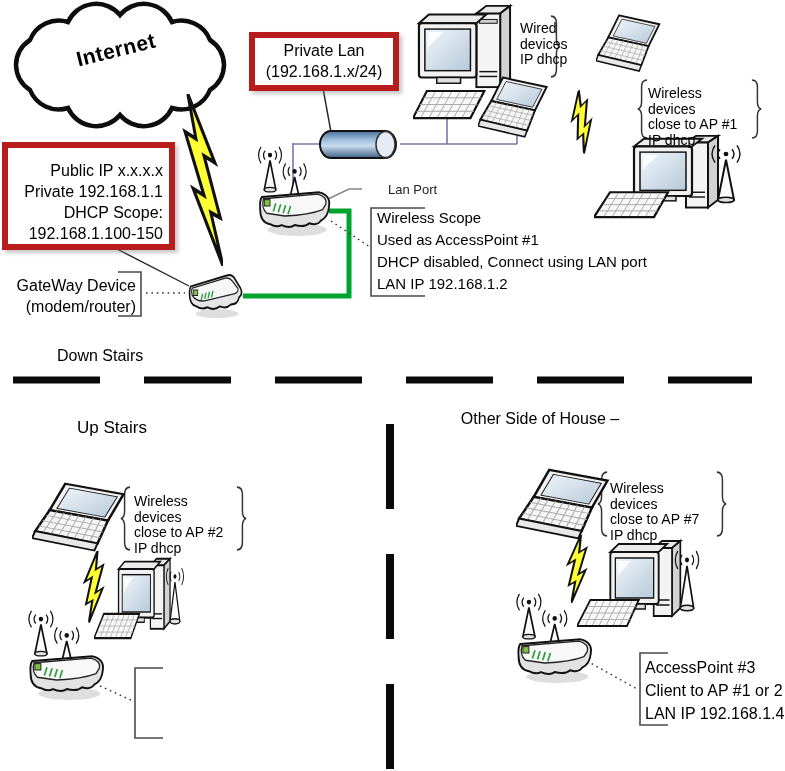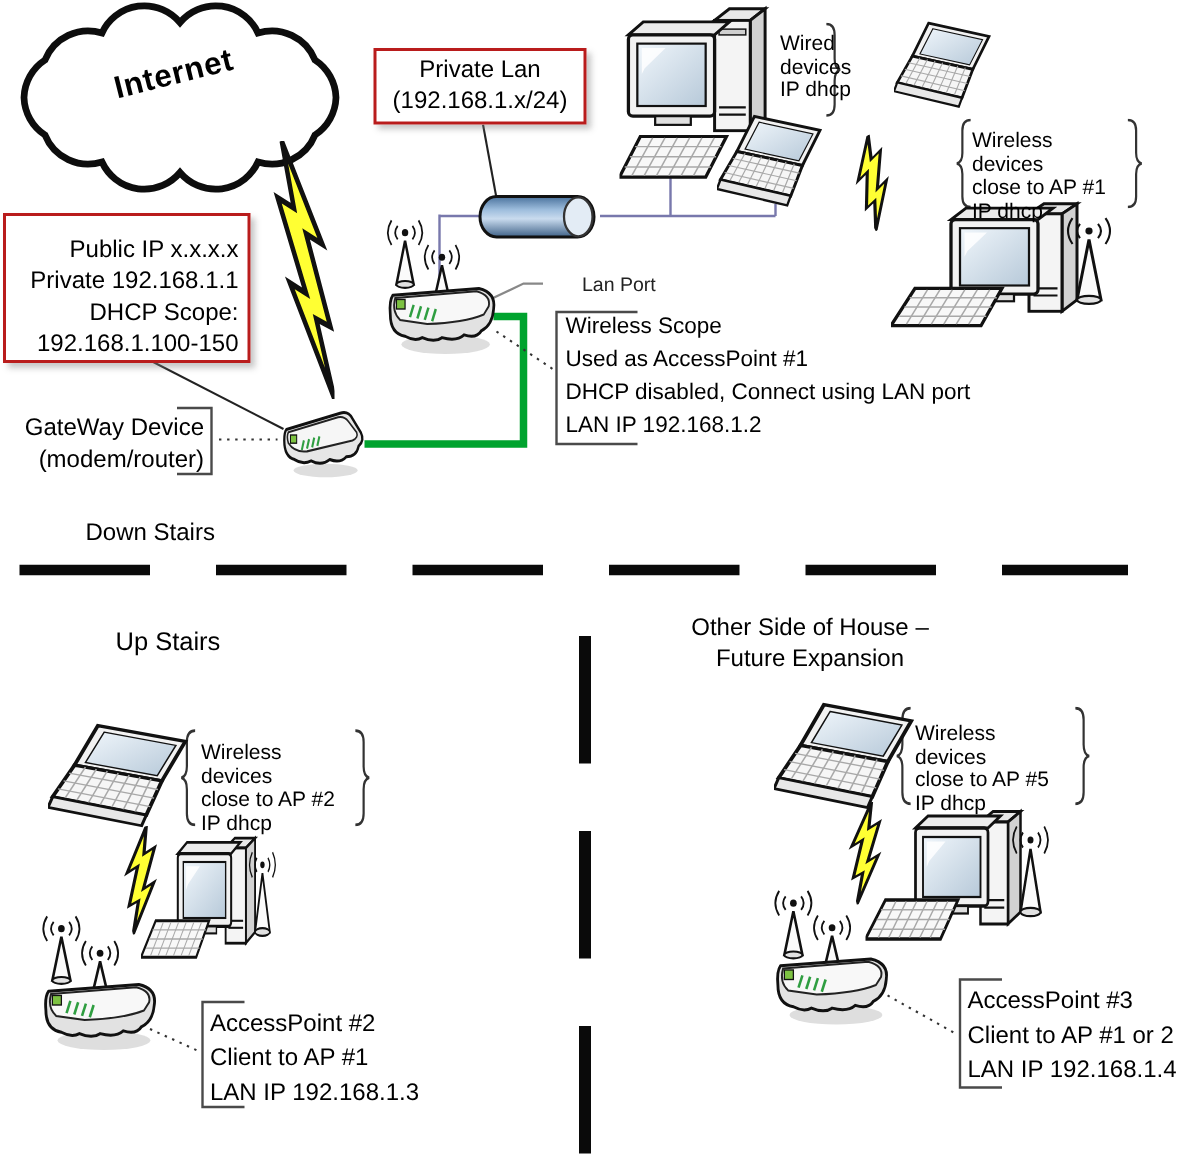--- a/index.html
+++ b/index.html
@@ -1,20 +1,20 @@
 <!DOCTYPE html>
 <html><head>
 <meta charset="utf-8">
 <style>
   html,body{margin:0;padding:0;background:#fff;}
   #stage{position:relative;width:785px;height:771px;background:#fff;overflow:hidden;
          font-family:"Liberation Sans", sans-serif;color:#000;}
   #overlay{position:absolute;left:0;top:0;}
   .abs{position:absolute;}
-  .box{border:2px solid #b91c1c;background:#fff;box-shadow:3px 3px 4px rgba(130,130,130,.45);}
+  .box{border:6px solid #b91c1c;background:#fff;box-shadow:3px 3px 4px rgba(130,130,130,.45);}
   .t16{font-size:16px;line-height:21px;}
   .t15{font-size:15px;line-height:22px;}
   .t14{font-size:14px;line-height:15.5px;}
   .t23{font-size:16px;line-height:23px;}
   .ctr{text-align:center;}
   .rgt{text-align:right;}
   .rot{transform:rotate(-14deg);transform-origin:center;font-weight:bold;font-size:21px;letter-spacing:.5px;}
   .lanport{font-size:13px;color:#222;}
   .area{font-size:16px;}
   .area2{font-size:17px;}
@@ -275,36 +275,30 @@
   </div>
 
   <div class="abs t14" style="left:134px;top:494px;width:100px;">
     <div>Wireless devices</div>
     <div>close to AP #2</div>
     <div>IP dhcp</div>
   </div>
 
   <div class="abs t14" style="left:610px;top:481px;width:103px;">
     <div>Wireless devices</div>
-    <div>close to AP #5</div>
+    <div>close to AP #7</div>
     <div>IP dhcp</div>
   </div>
 
   <div class="abs area" style="left:57px;top:347px;">Down Stairs</div>
   <div class="abs area2" style="left:77px;top:418px;text-align:center;">Up Stairs</div>
   <div class="abs t16 ctr" style="left:440px;top:408px;width:200px;line-height:21px;">
     <div>Other Side of House –</div>
-    <div>Future Expansion</div>
-  </div>
-
-  <div class="abs t23" style="left:140px;top:671px;width:170px;">
-    <div>AccessPoint #2</div>
-    <div>Client to AP #1</div>
-    <div>LAN IP 192.168.1.3</div>
-  </div>
+  </div>
+
 
   <div class="abs t23" style="left:645px;top:656px;width:160px;">
     <div>AccessPoint #3</div>
     <div>Client to AP #1 or 2</div>
     <div>LAN IP 192.168.1.4</div>
   </div>
 
 </div>
 
 </body></html>

